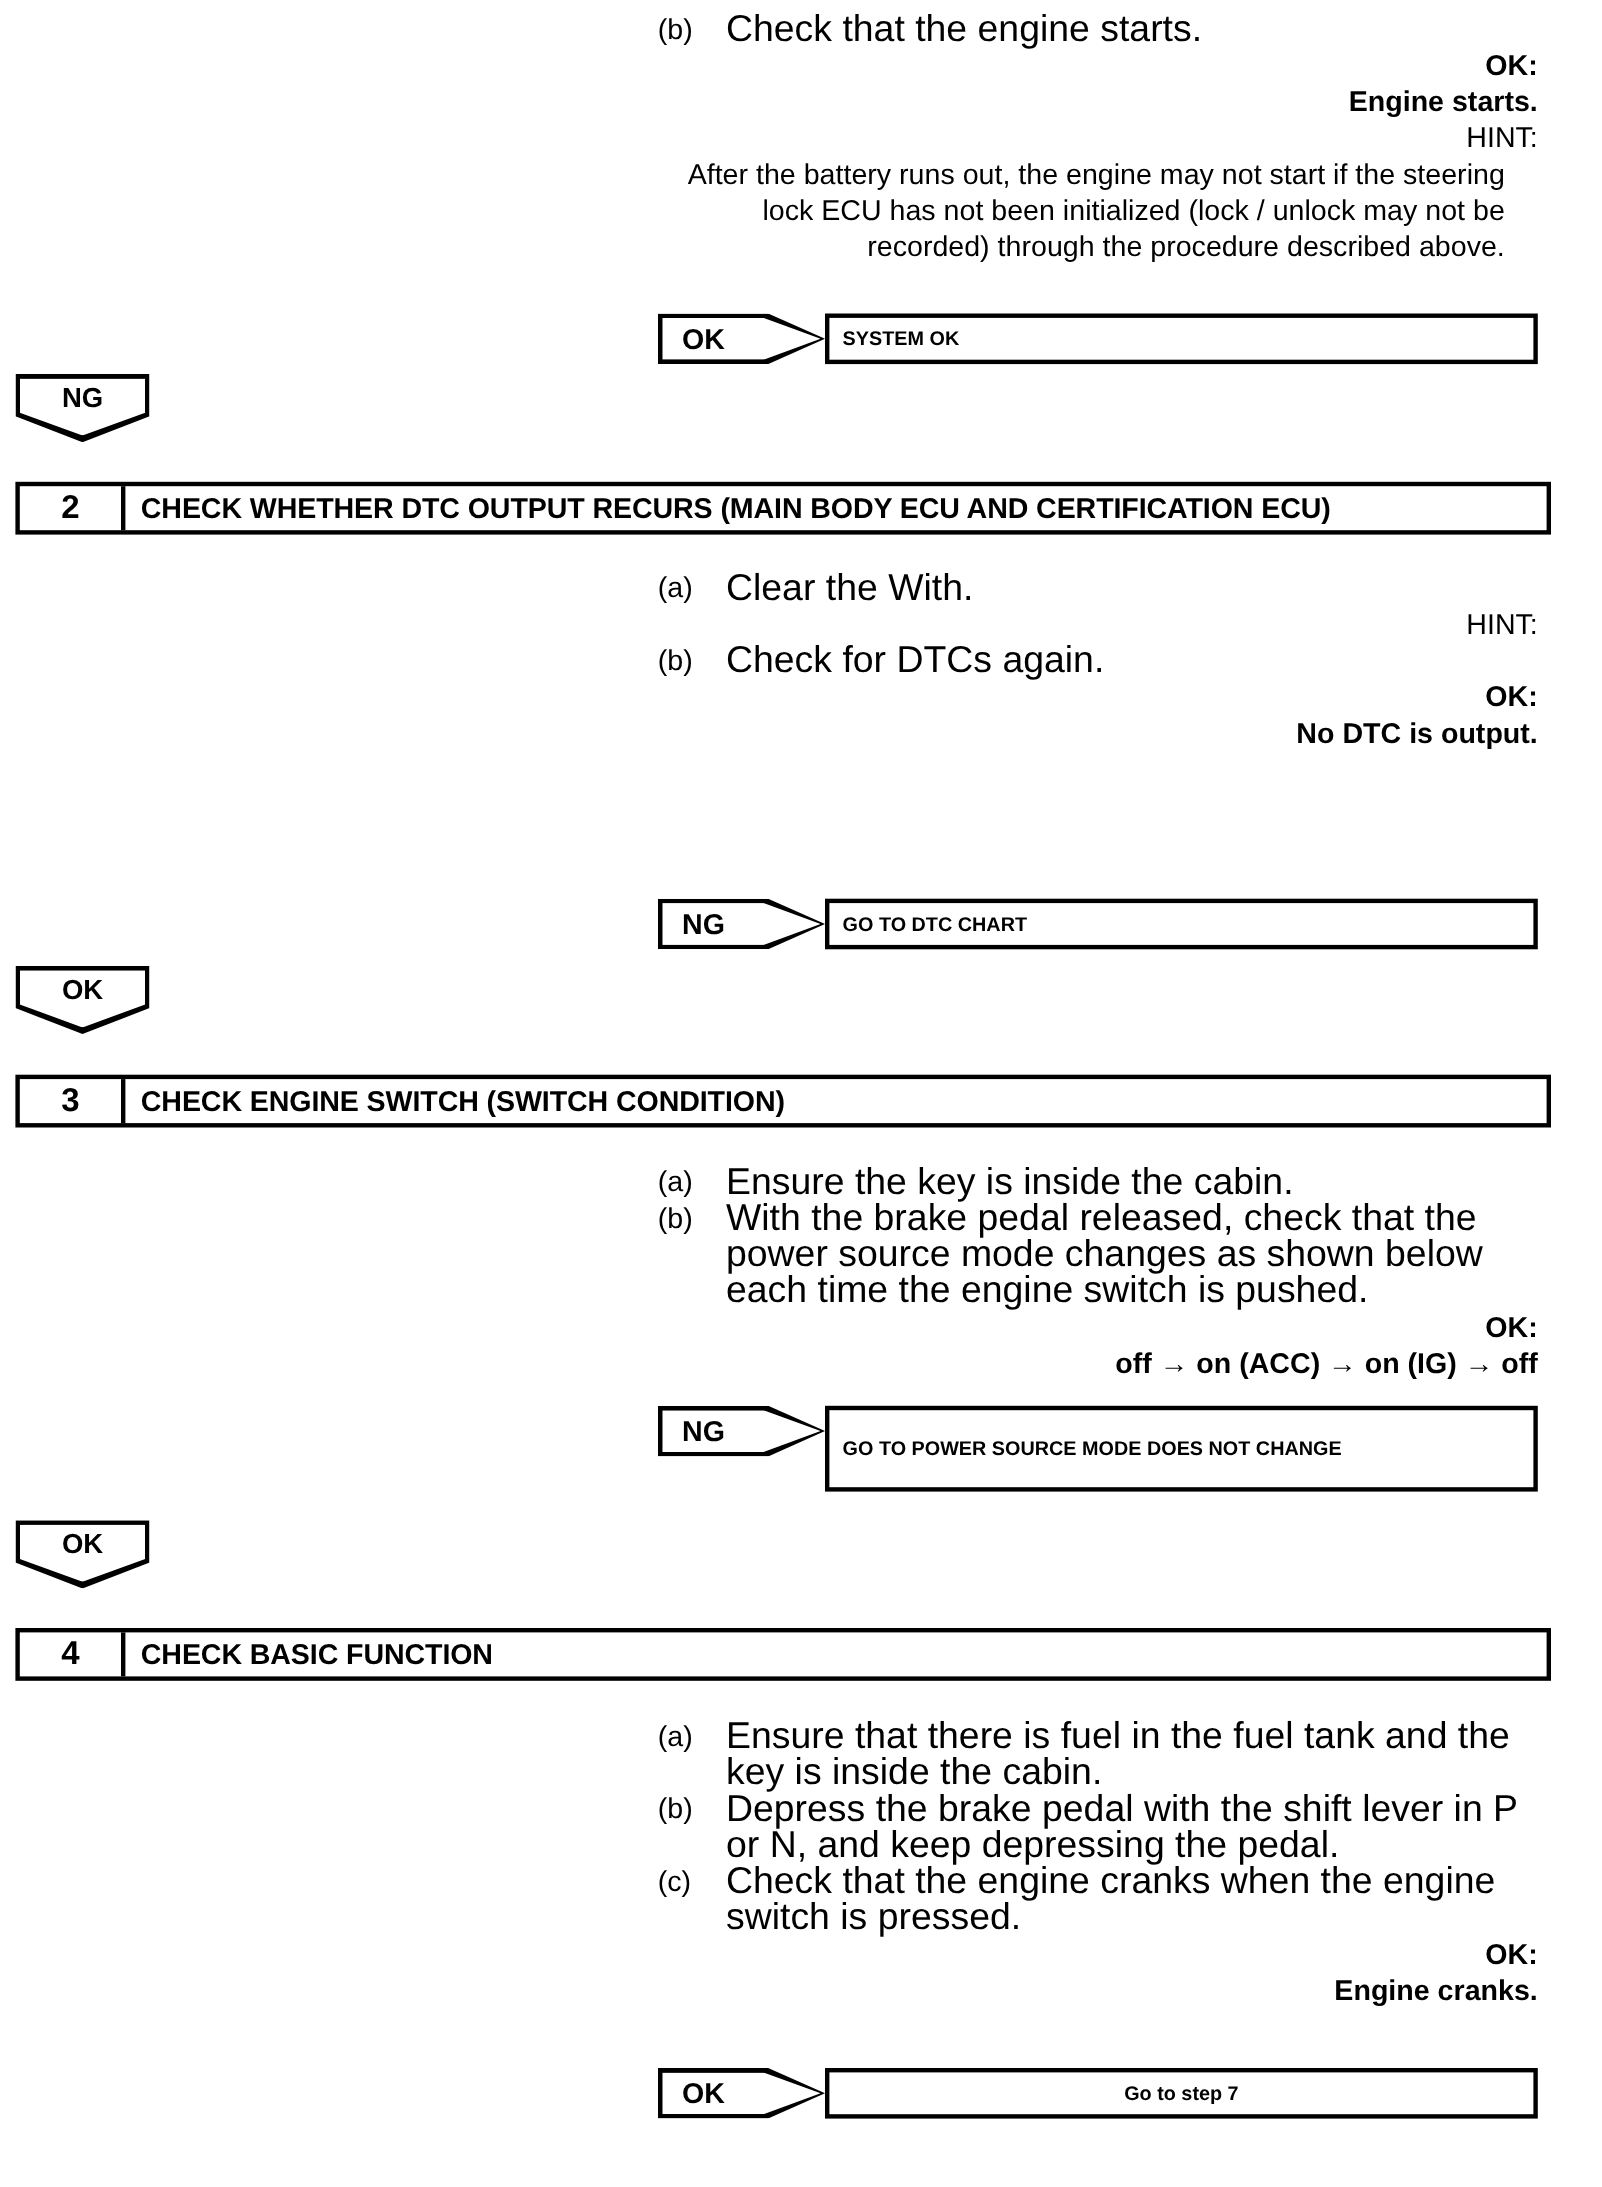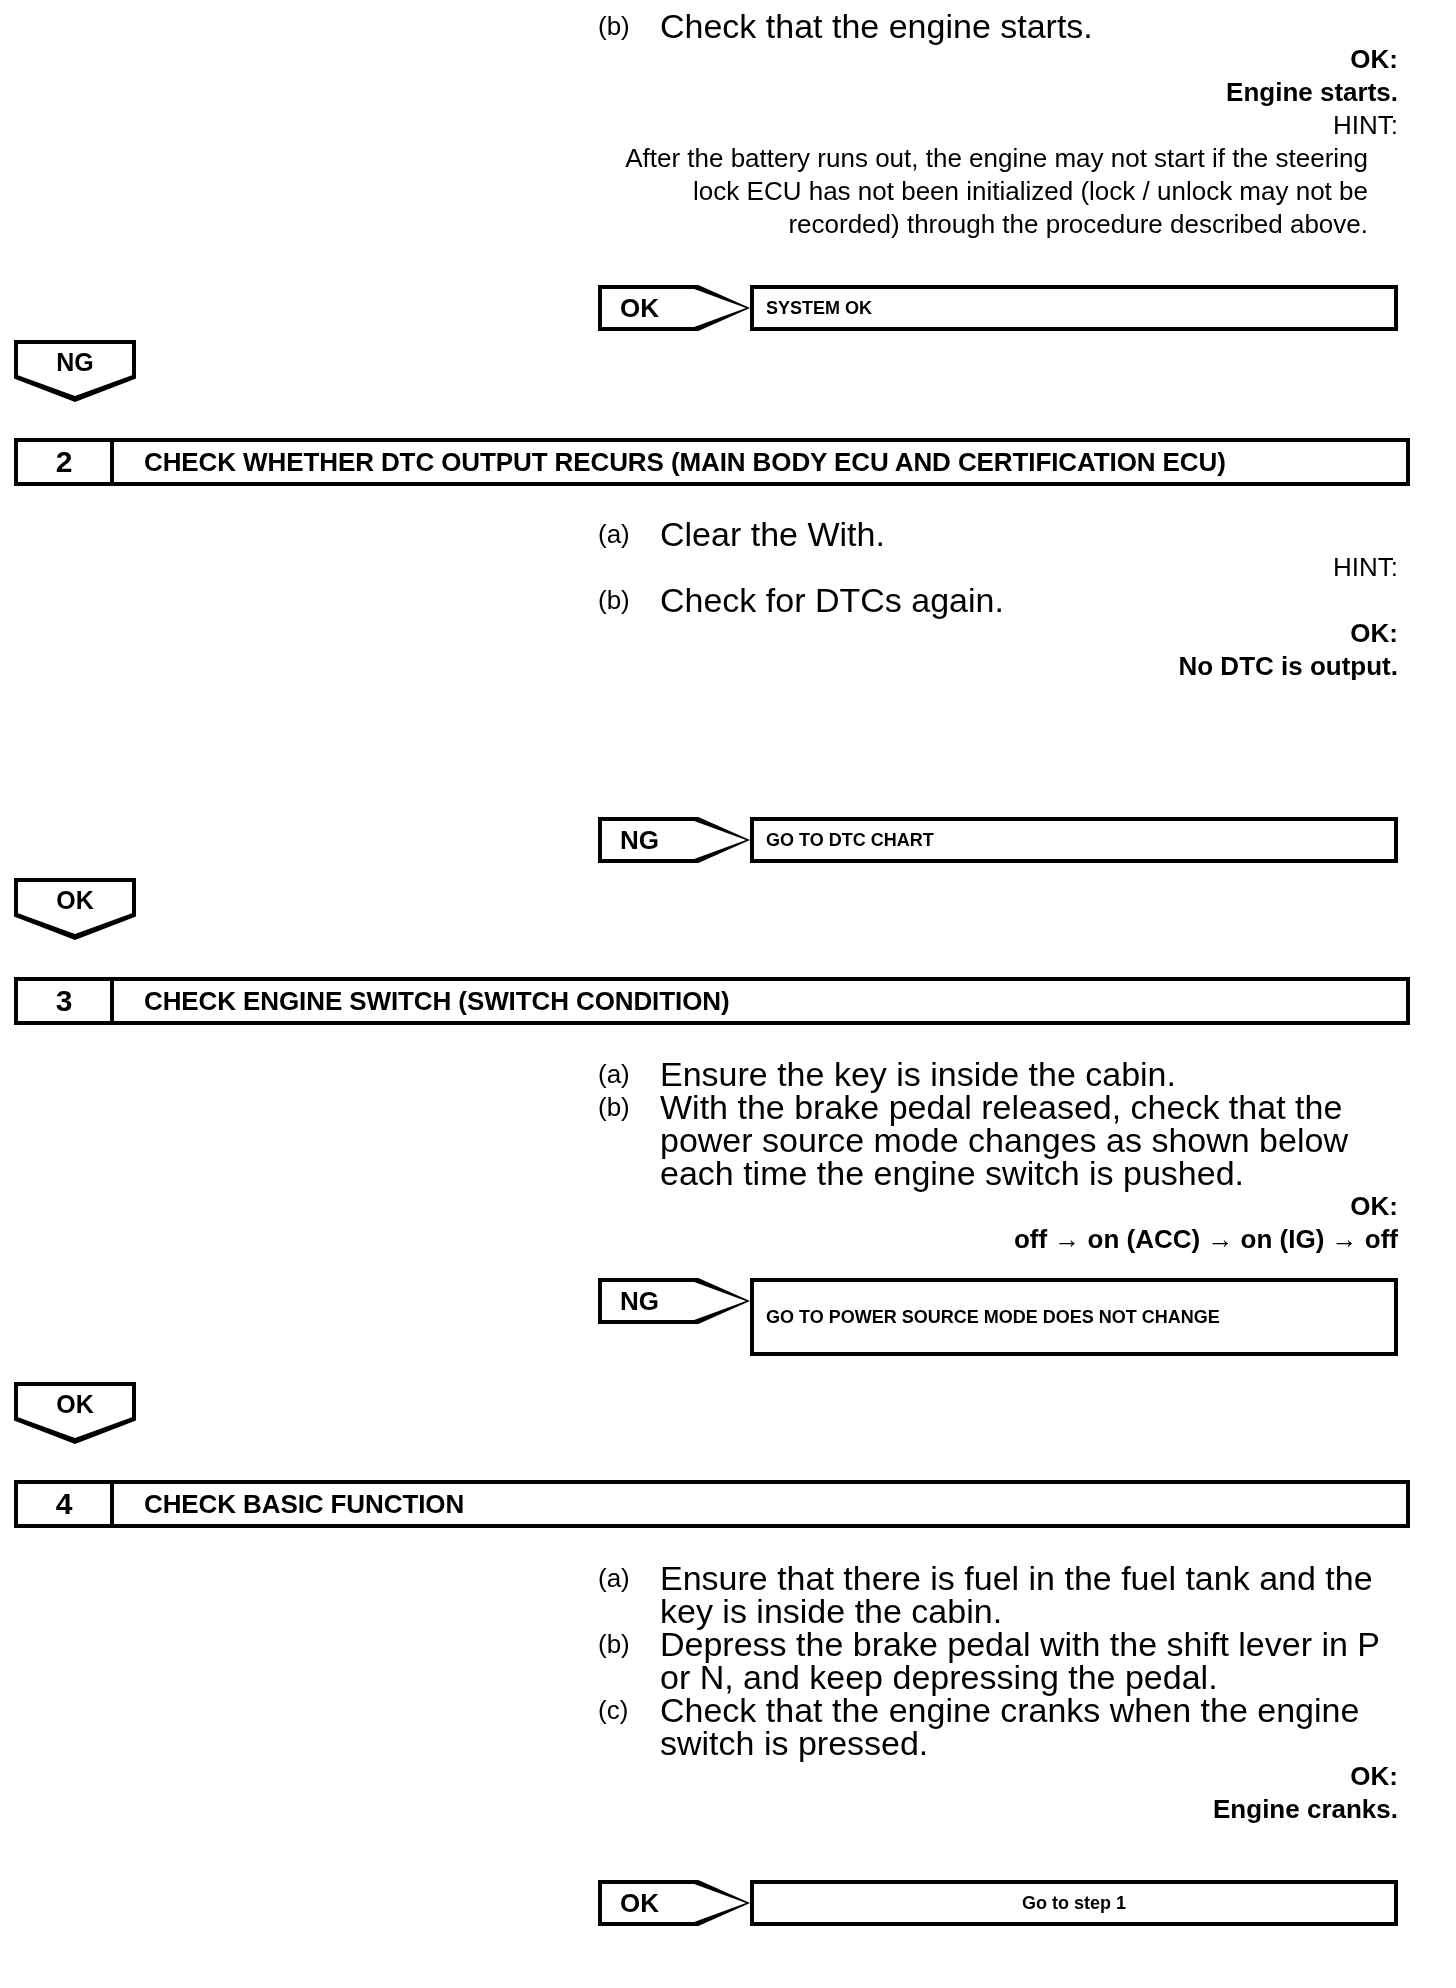--- a/index.html
+++ b/index.html
@@ -66,21 +66,21 @@
     display: flex;
     align-items: center;
     justify-content: center;
     font-size: 30px;
     font-weight: bold;
   }
   .step-title {
     flex: 1 1 auto;
     display: flex;
     align-items: center;
-    padding-left: 30px;
+    padding-left: 14px;
     font-size: 26px;
     font-weight: bold;
     letter-spacing: -0.1px;
   }
 
   
   .result-row {
     position: absolute;
     left: 598px;
     display: flex;
@@ -269,15 +269,15 @@
   </div>
   <div class="flat-text bold indent-1">OK:</div>
   <div class="flat-text bold indent-2">Engine cranks.</div>
 </div>
 
 <div class="result-row" style="top:1880px; width:800px;">
   <div class="judge-tag">
     <span>OK</span>
   </div>
   <div class="result-box center">
-    <span>Go to step 1</span>
+    <span>Go to step 7</span>
   </div>
 </div>
 
 </body></html>

